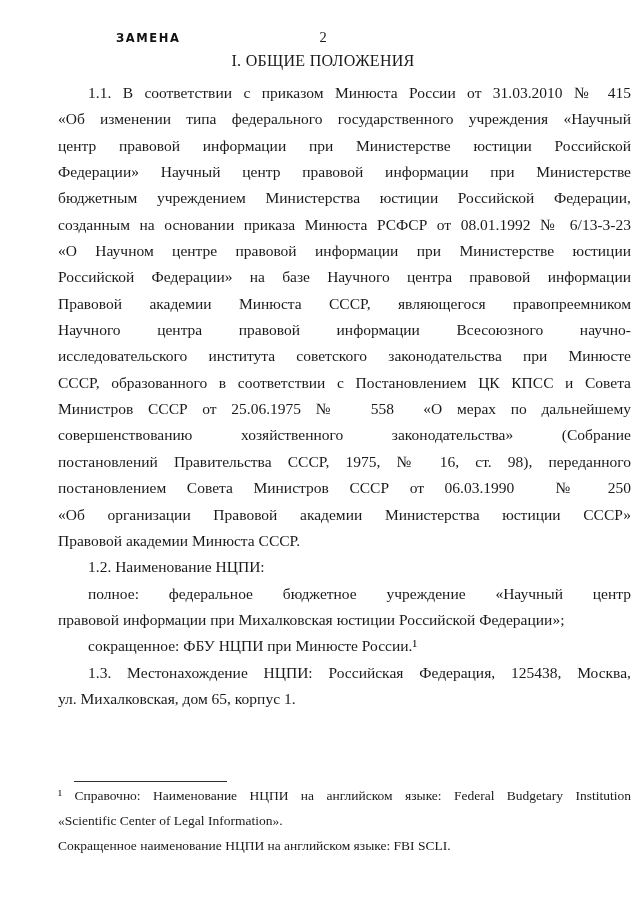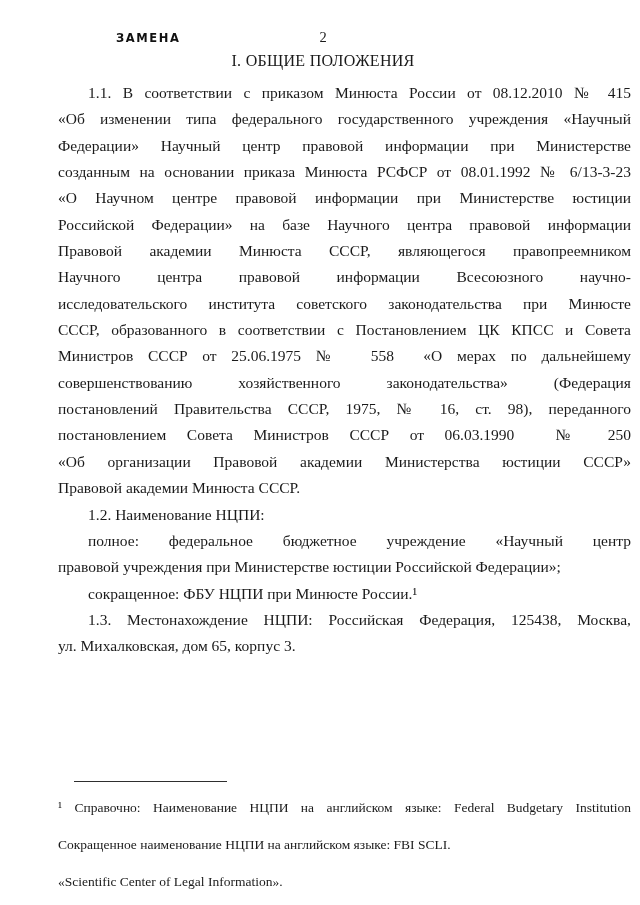--- a/index.html
+++ b/index.html
@@ -69,57 +69,58 @@
   .footnote-block {
     position: absolute;
     left: 58px;
     top: 783px;
     width: 573px;
     font-size: 13.5px;
   }
   .fline {
     height: 25px;
     line-height: 25px;
-    margin-top: 12px;
   }
   .fline.just {
     text-align: justify;
     text-align-last: justify;
   }
 </style>
 </head>
 <body>
 
 <div class="page">
   <div class="stamp">ЗАМЕНА</div>
   <div class="pagenum">2</div>
   <div class="heading">I. ОБЩИЕ ПОЛОЖЕНИЯ</div>
   <div class="body-block">
-      <div class="bline just indent">1.1. В соответствии с приказом Минюста России от 08.12.2010 № 415</div>
+      <div class="bline just indent">1.1. В соответствии с приказом Минюста России от 31.03.2010 № 415</div>
       <div class="bline just">«Об изменении типа федерального государственного учреждения «Научный</div>
+      <div class="bline just">центр правовой информации при Министерстве юстиции Российской</div>
       <div class="bline just">Федерации» Научный центр правовой информации при Министерстве</div>
+      <div class="bline just">бюджетным учреждением Министерства юстиции Российской Федерации,</div>
       <div class="bline just">созданным на основании приказа Минюста РСФСР от 08.01.1992 № 6/13-3-23</div>
       <div class="bline just">«О Научном центре правовой информации при Министерстве юстиции</div>
       <div class="bline just">Российской Федерации» на базе Научного центра правовой информации</div>
       <div class="bline just">Правовой академии Минюста СССР, являющегося правопреемником</div>
       <div class="bline just">Научного центра правовой информации Всесоюзного научно-</div>
       <div class="bline just">исследовательского института советского законодательства при Минюсте</div>
       <div class="bline just">СССР, образованного в соответствии с Постановлением ЦК КПСС и Совета</div>
       <div class="bline just">Министров СССР от 25.06.1975 №&nbsp; 558 &nbsp;«О мерах по дальнейшему</div>
-      <div class="bline just">совершенствованию хозяйственного законодательства» (Федерация</div>
+      <div class="bline just">совершенствованию хозяйственного законодательства» (Собрание</div>
       <div class="bline just">постановлений Правительства СССР, 1975, № 16, ст. 98), переданного</div>
       <div class="bline just">постановлением Совета Министров СССР от 06.03.1990 &nbsp;№ 250</div>
       <div class="bline just">«Об организации Правовой академии Министерства юстиции СССР»</div>
       <div class="bline">Правовой академии Минюста СССР.</div>
       <div class="bline indent">1.2. Наименование НЦПИ:</div>
       <div class="bline just indent">полное: федеральное бюджетное учреждение «Научный центр</div>
-      <div class="bline">правовой учреждения при Министерстве юстиции Российской Федерации»;</div>
+      <div class="bline">правовой информации при Михалковская юстиции Российской Федерации»;</div>
       <div class="bline indent">сокращенное: ФБУ НЦПИ при Минюсте России.¹</div>
       <div class="bline just indent">1.3. Местонахождение НЦПИ: Российская Федерация, 125438, Москва,</div>
-      <div class="bline">ул. Михалковская, дом 65, корпус 3.</div>
+      <div class="bline">ул. Михалковская, дом 65, корпус 1.</div>
     </div>
   <div class="fn-sep"></div>
   <div class="footnote-block">
       <div class="fline just">¹ Справочно: Наименование НЦПИ на английском языке: Federal Budgetary Institution</div>
+      <div class="fline">«Scientific Center of Legal Information».</div>
       <div class="fline">Сокращенное наименование НЦПИ на английском языке: FBI SCLI.</div>
-      <div class="fline">«Scientific Center of Legal Information».</div>
     </div>
 </div>
 
 </body></html>

